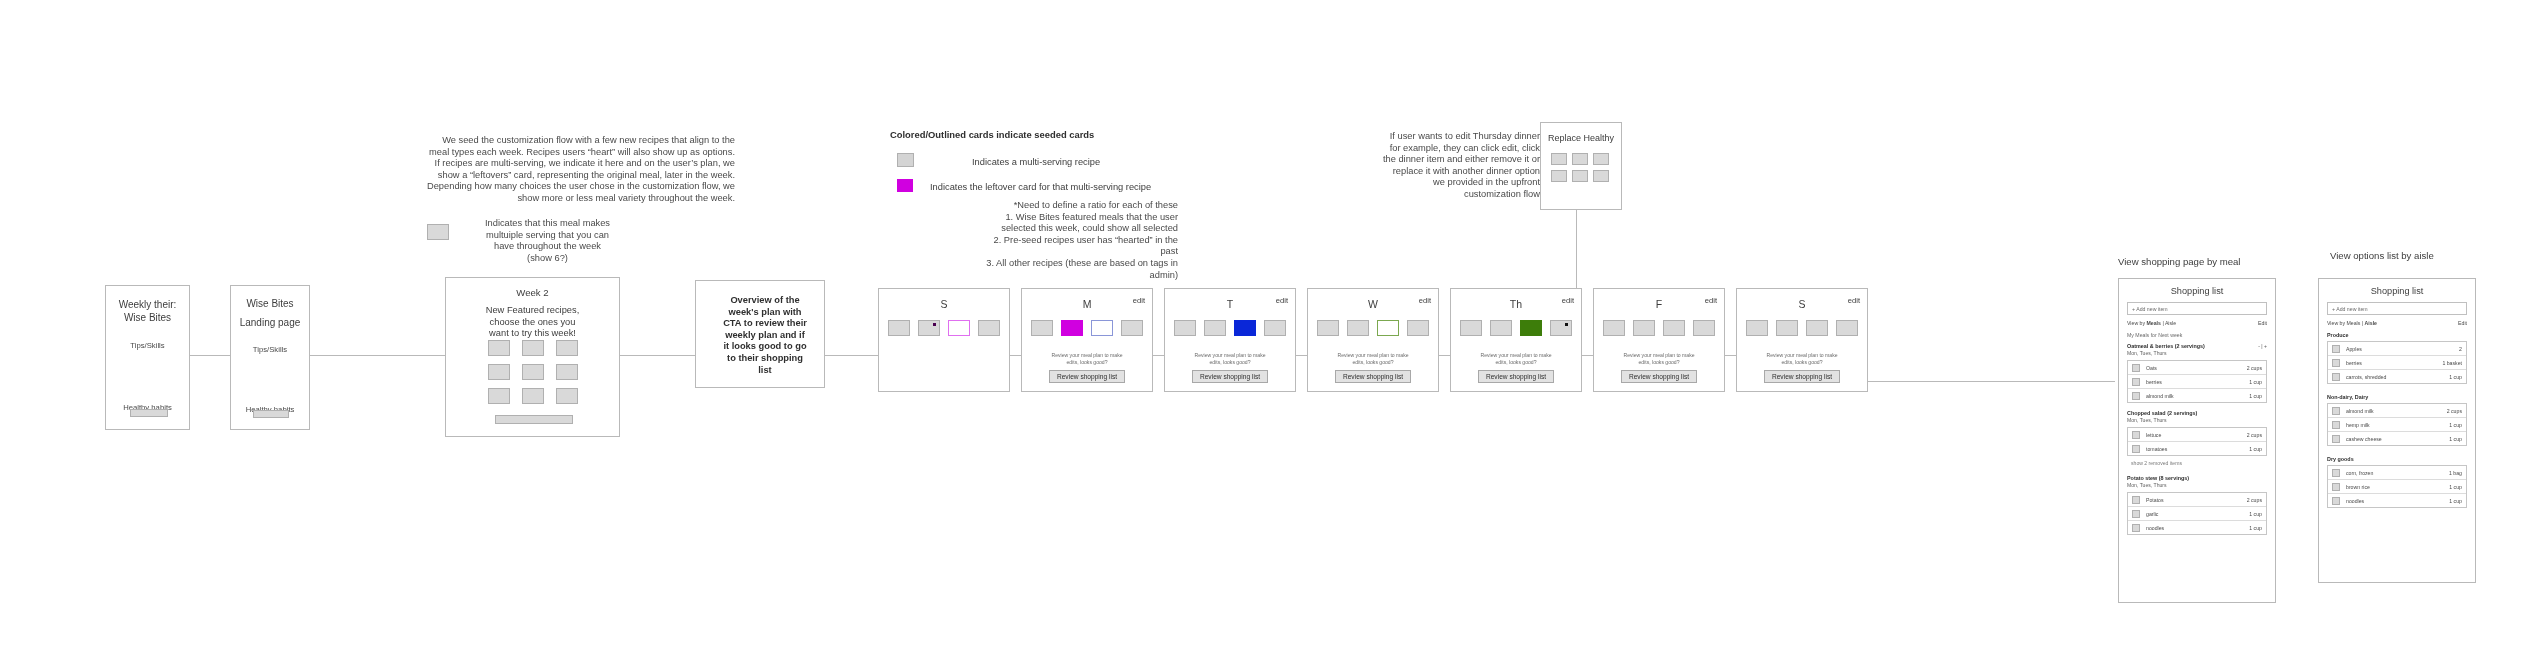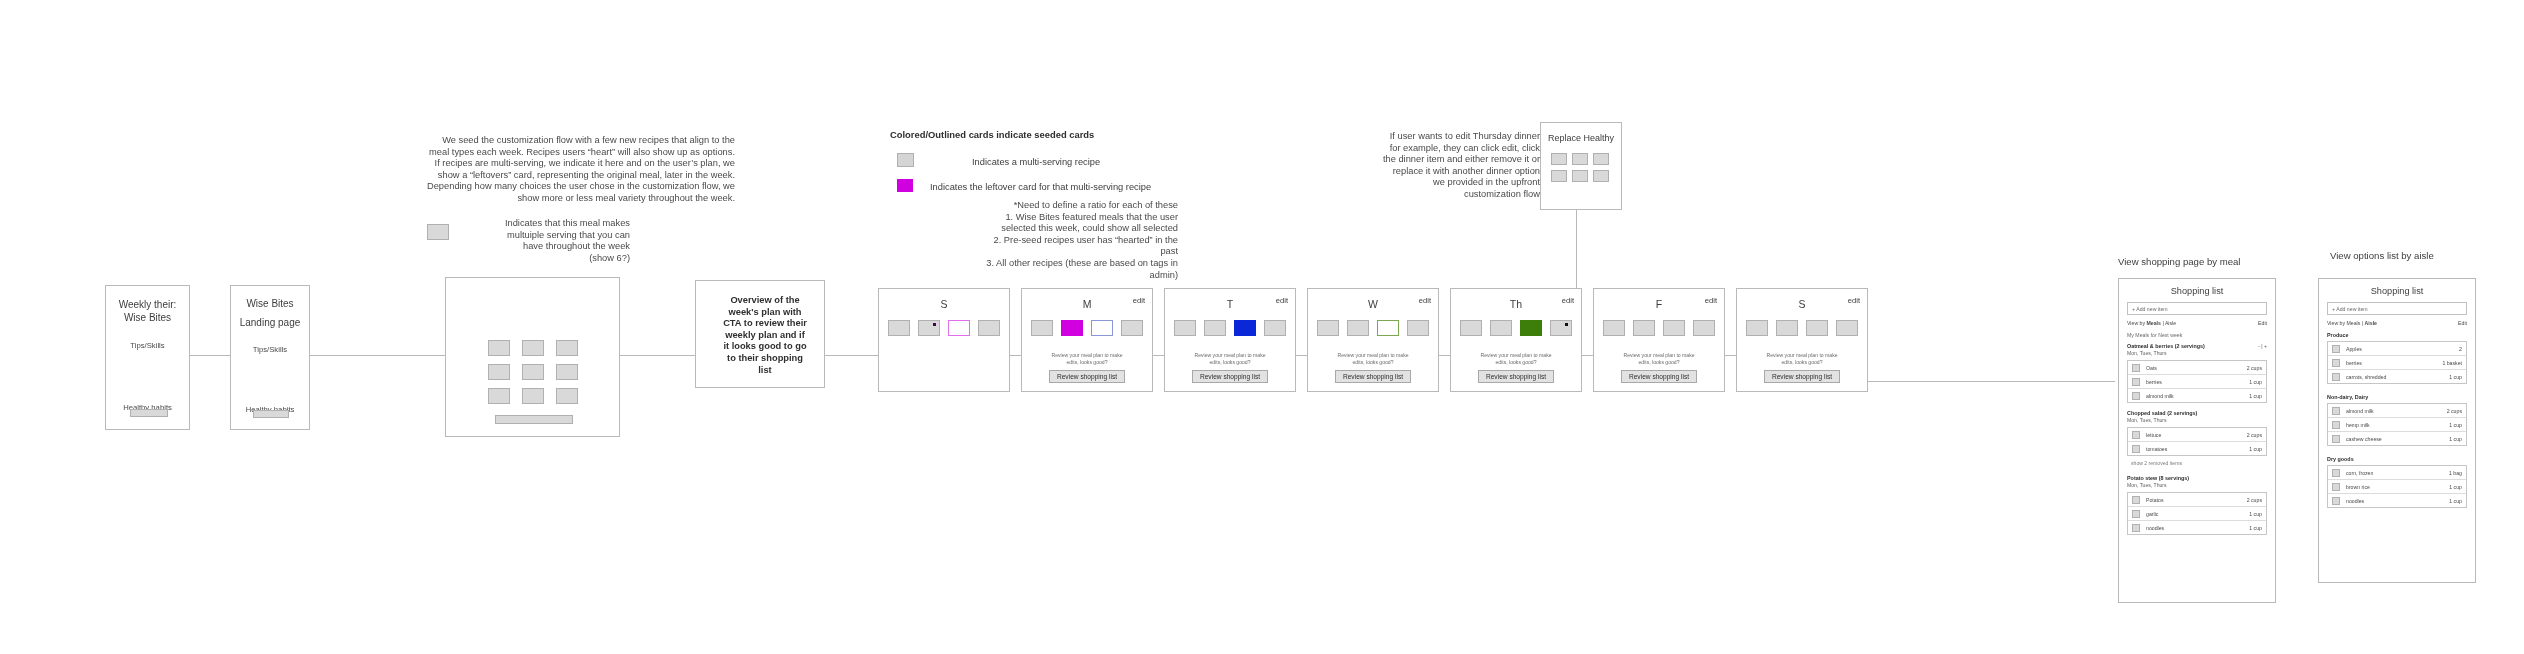--- a/index.html
+++ b/index.html
@@ -128,21 +128,21 @@
 <div class="connector" style="left:1855px;top:381px;width:260px;height:1px;"></div>
 <div class="connector" style="left:2114px;top:381px;width:1px;height:1px;"></div>
 <div class="connector" style="left:1576px;top:210px;width:1px;height:90px;"></div>
 
 <div class="note" style="left:425px;top:135px;width:310px;">We seed the customization flow with a few new recipes that align to the meal types each week. Recipes users “heart” will also show up as options. If recipes are multi-serving, we indicate it here and on the user’s plan, we show a “leftovers” card, representing the original meal, later in the week. Depending how many choices the user chose in the customization flow, we show more or less meal variety throughout the week.</div>
 
 <div class="abs" style="left:427px;top:218px;width:200px;">
   <div class="abs" style="left:0;top:6px;">
     <div class="tile stack"></div>
   </div>
-  <div class="note" style="left:38px;top:0;width:165px;text-align:right;">Indicates that this meal makes
+  <div class="note" style="left:38px;top:0;width:165px;text-align:center;">Indicates that this meal makes
 multuiple serving that you can
 have throughout the week
 (show 6?)</div>
 </div>
 
 <div class="abs" style="left:890px;top:112px;width:300px;margin-top:17px;">
   <div style="font-size:9.4px;font-weight:bold;color:#2f2f2f;">Colored/Outlined cards indicate seeded cards</div>
 
   <div style="display:flex;align-items:flex-end;margin-top:13px;gap:42px;">
     <div style="width:30px;display:flex;justify-content:center;">
@@ -198,20 +198,26 @@
   <div class="abs" style="left:0;right:0;top:12px;text-align:center;">
     <div style="font-size:10px;color:#3d3d3d;">Wise Bites</div>
     <div style="font-size:10px;color:#3d3d3d;margin-top:8px;">Landing page</div>
   </div>
   <div class="flow-sub abs" style="left:0;right:0;top:59px;">Tips/Skills</div>
   <div class="flow-sub abs" style="left:0;right:0;top:119px;">Healthy habits</div>
   <div class="cta-bar abs" style="left:22px;bottom:11px;width:36px;height:8px;"></div>
 </div>
 
 <div class="flowcard" style="left:445px;top:277px;width:175px;height:160px;">
+  <div class="abs" style="left:0;right:0;top:9px;text-align:center;">
+    <div style="font-size:9.6px;color:#3d3d3d;">Week 2</div>
+    <div style="font-size:9.3px;line-height:11.5px;color:#3d3d3d;margin-top:7px;white-space:pre-line;">New Featured recipes,
+choose the ones you
+want to try this week!</div>
+  </div>
   <div class="abs" style="left:0;right:0;top:62px;display:flex;flex-direction:column;align-items:center;gap:8px;">
     <div style="display:flex;gap:12px;">
       <span class="tile stack"></span>
       <span class="tile"></span>
       <span class="tile"></span>
     </div>
     <div style="display:flex;gap:12px;">
       <span class="tile"></span>
       <span class="tile"></span>
       <span class="tile"></span>

